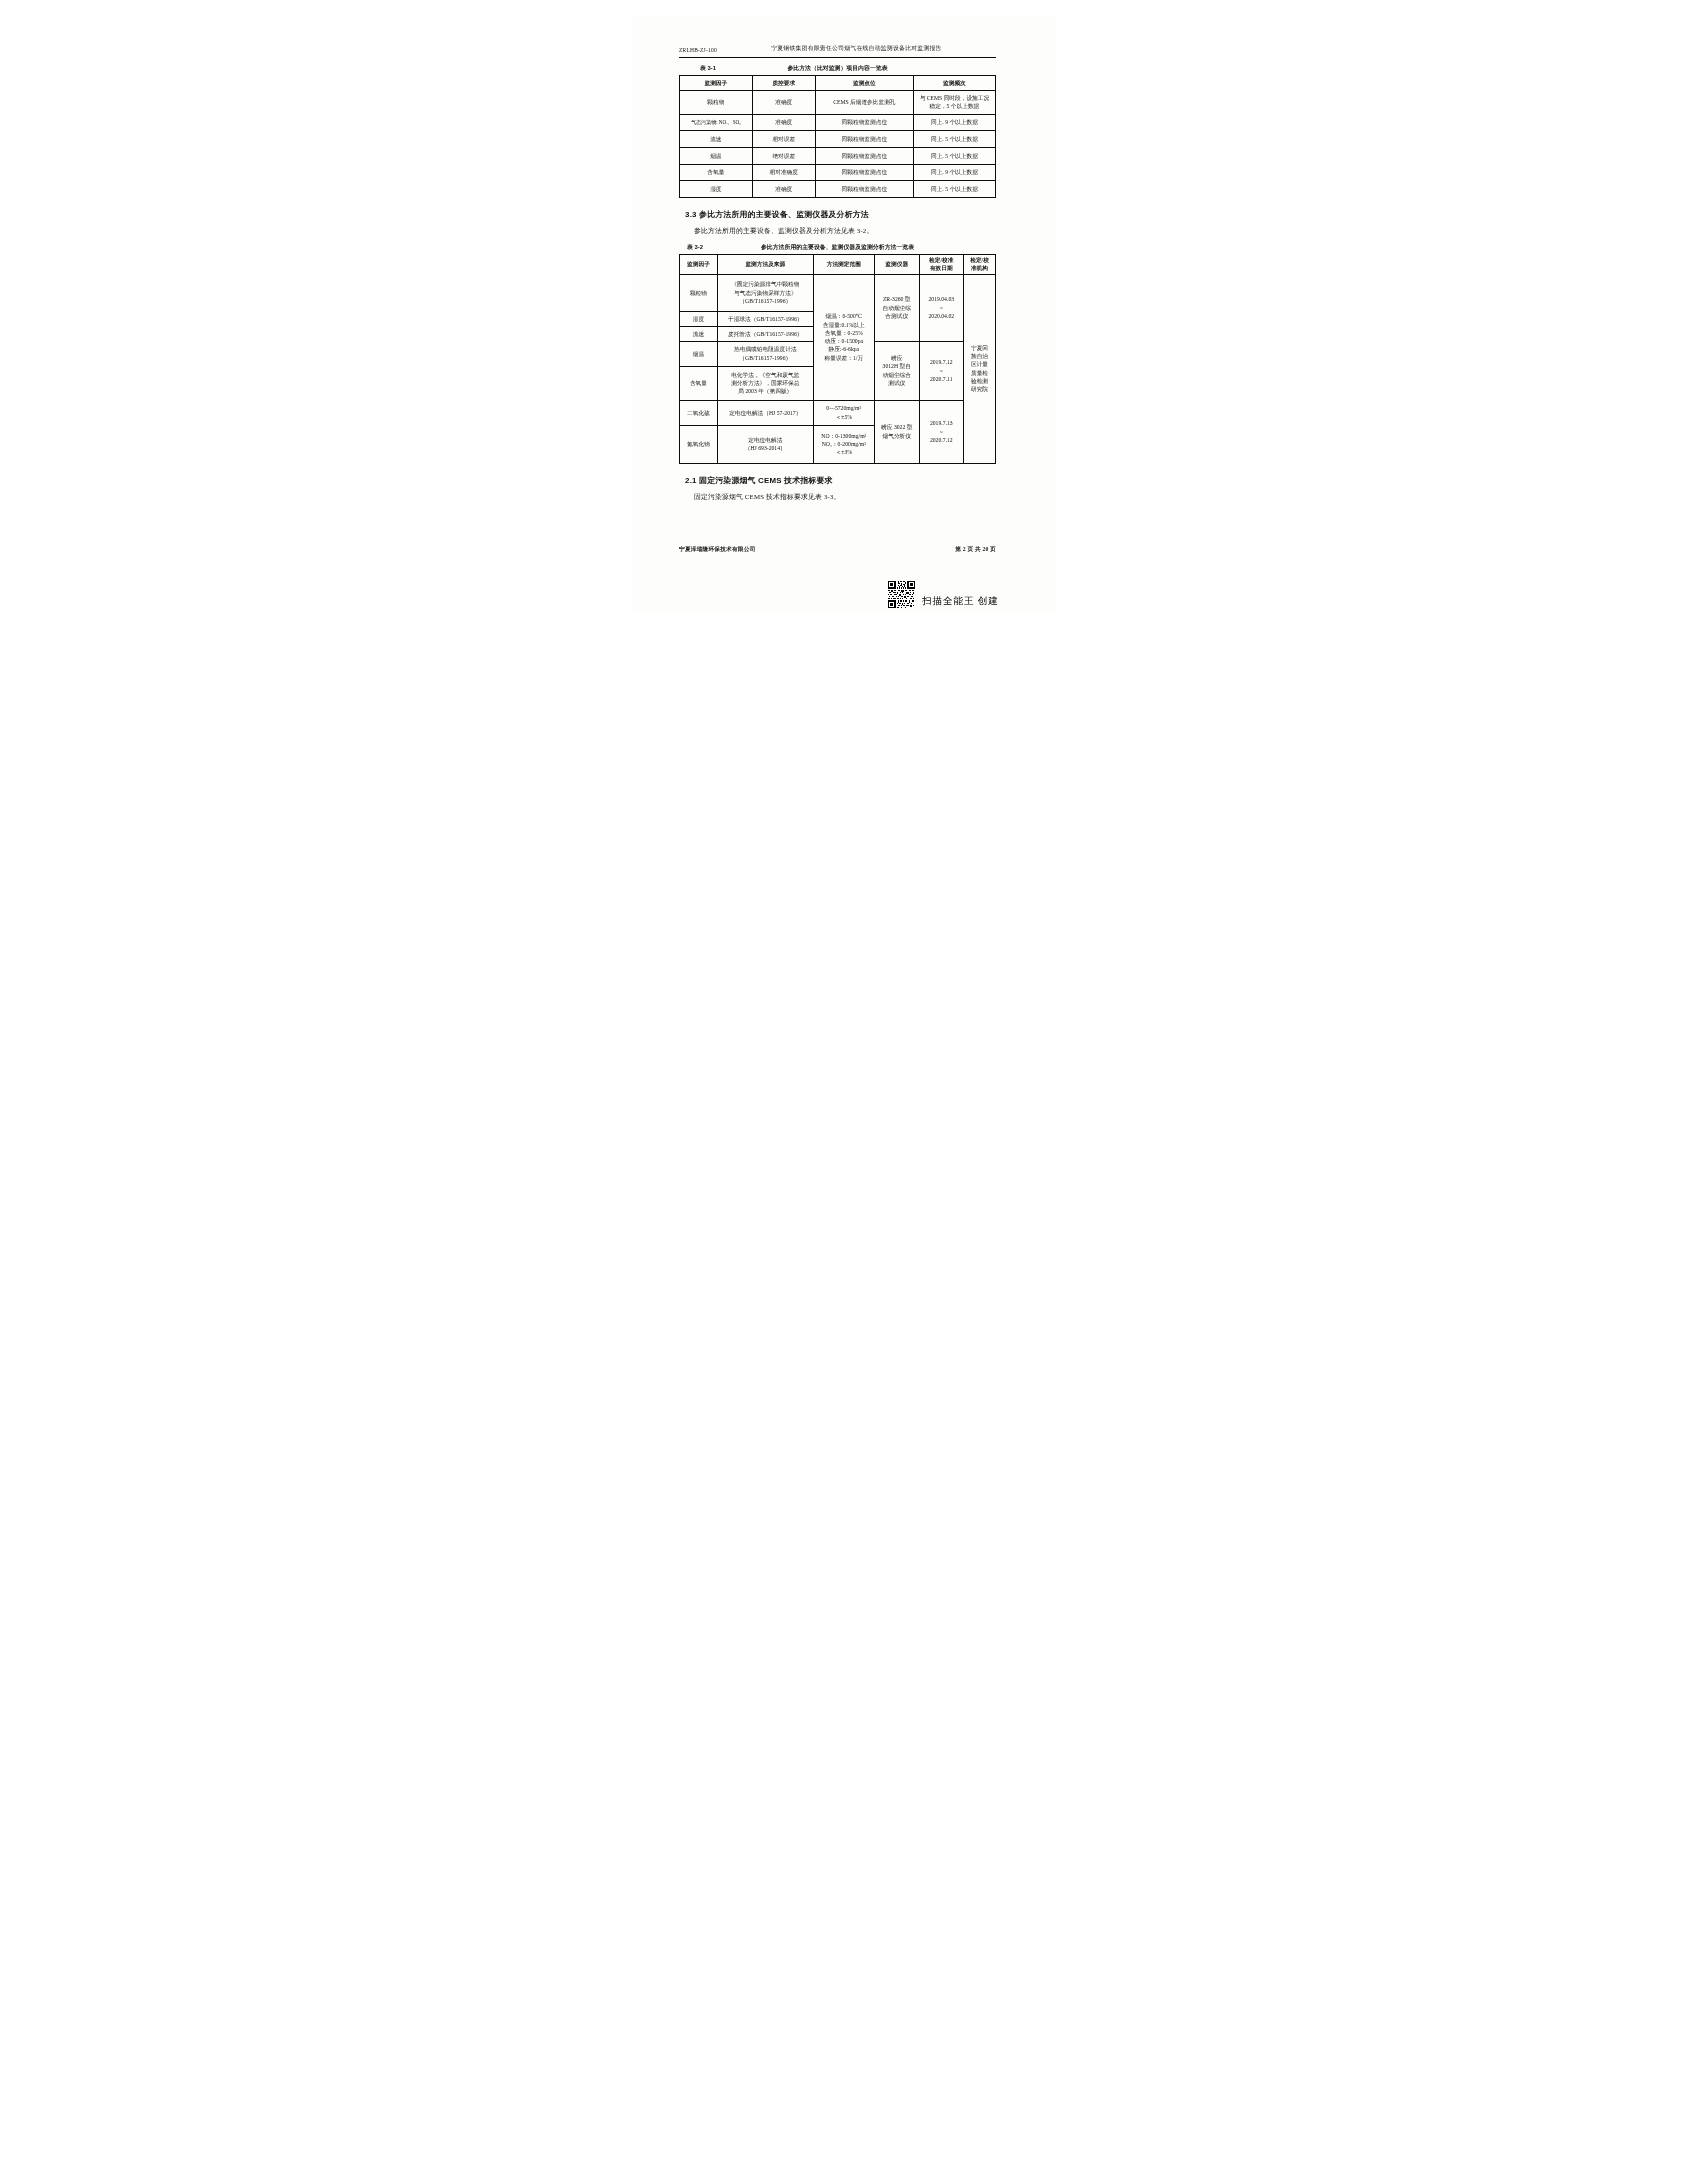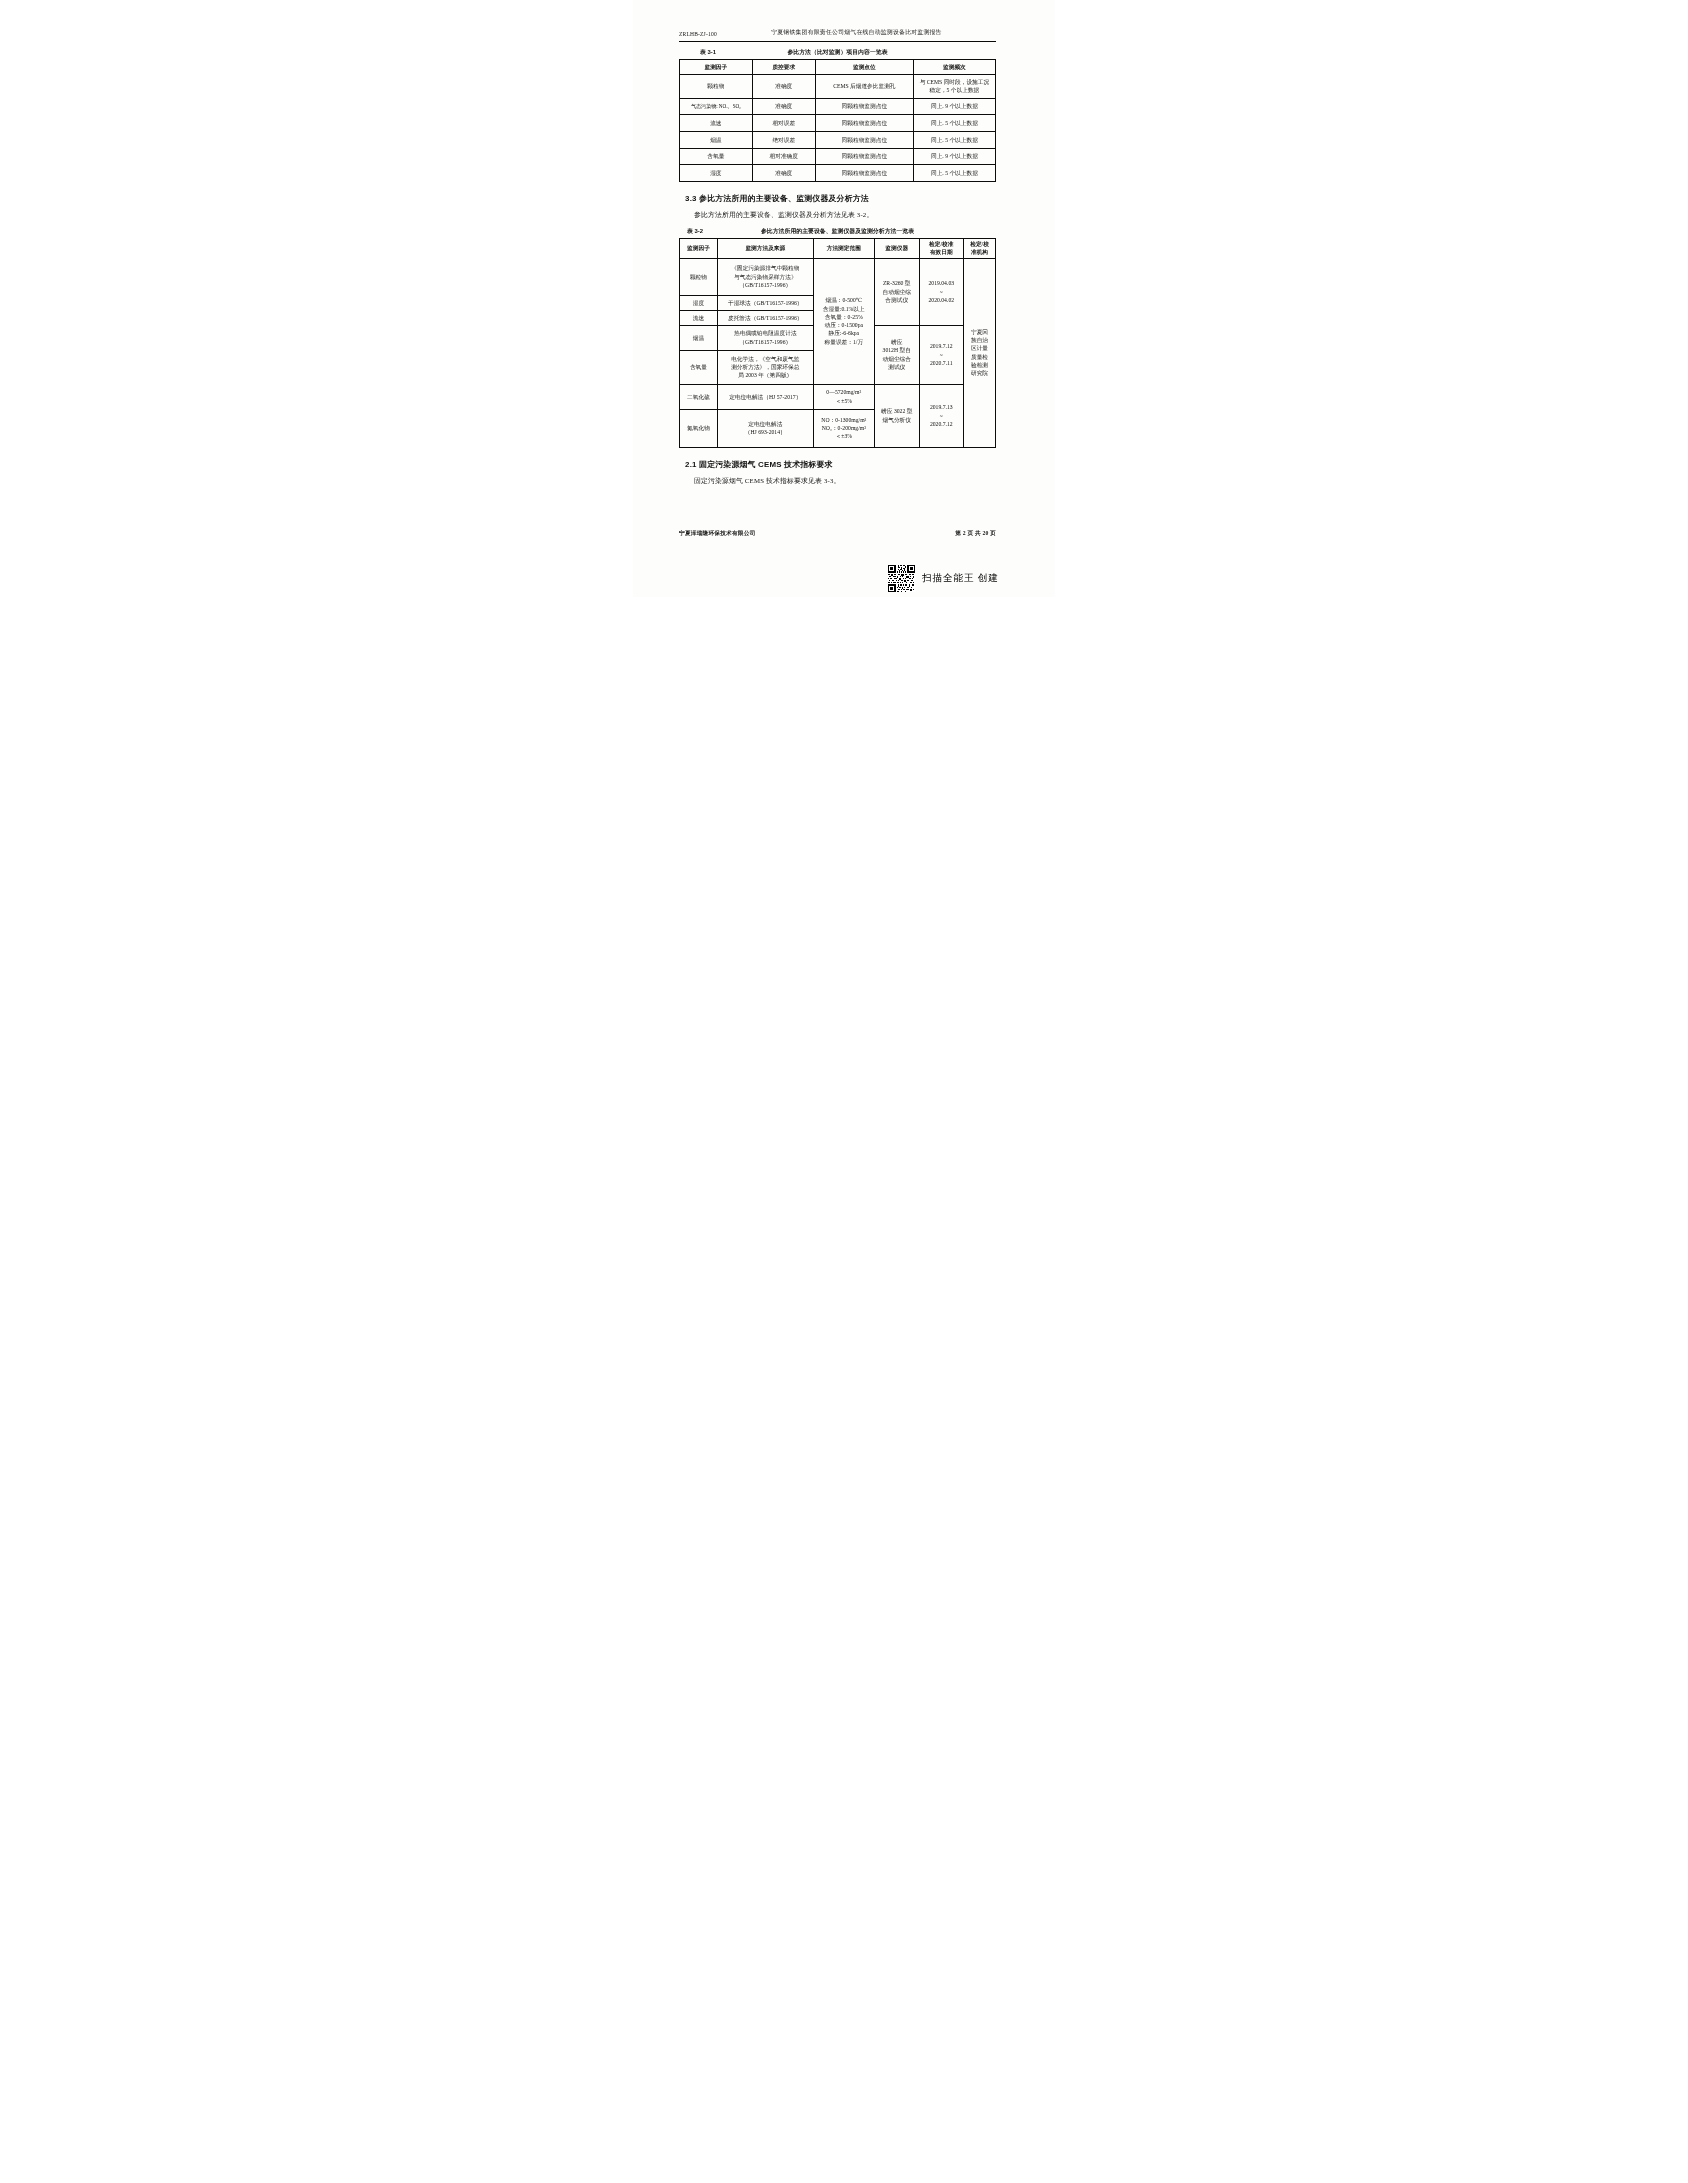--- a/index.html
+++ b/index.html
@@ -1,19 +1,19 @@
 <!DOCTYPE html>
 <html style="font-size:7px"><head>
 <meta charset="utf-8">
 <style>
   html,body{margin:0;padding:0;background:#ffffff;}
   .page{
     position:relative;
     width:422px;height:597px;
-    margin:0 auto;
+    margin:16px auto;
     background:#fdfdfb;
     font-family:"Liberation Serif","DejaVu Serif",serif;
     color:#121212;
     overflow:hidden;
   }
   .content{position:absolute;left:46px;top:28px;width:317px;}
 
   
   .doc-header{
     display:flex;align-items:flex-end;
@@ -67,21 +67,21 @@
   
   .page-footer{
     position:absolute;left:46px;top:530px;width:317px;
     display:flex;justify-content:space-between;
     font-size:5.7px;font-weight:600;letter-spacing:0.2px;
   }
 
   
   .watermark{
     position:absolute;left:255px;top:565px;
-    display:flex;align-items:center;gap:7px;
+    display:flex;align-items:flex-end;gap:7px;
   }
   .watermark-text{font-size:9.6px;color:#000;letter-spacing:0.9px;white-space:nowrap;}
   .qr{display:block;}
 </style>
 </head>
 <body>
 
 <div class="page">
   <div class="content">
 

